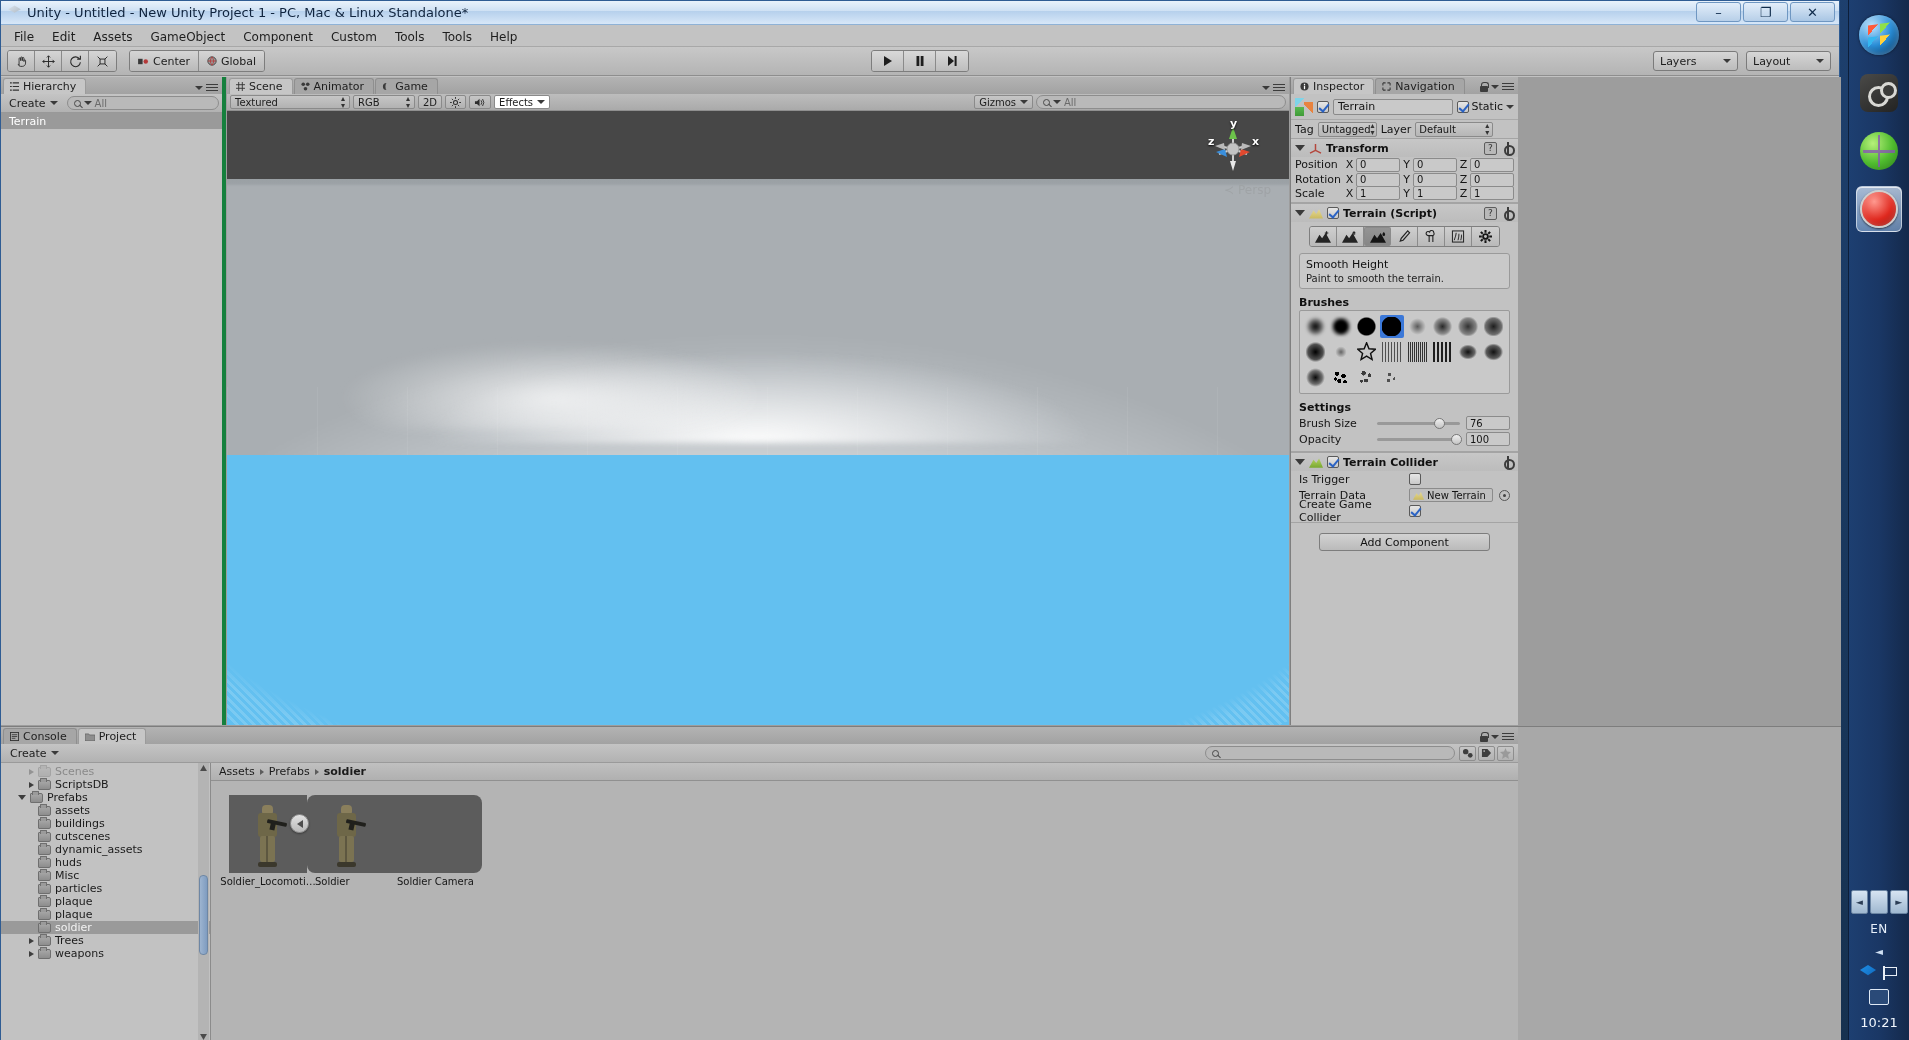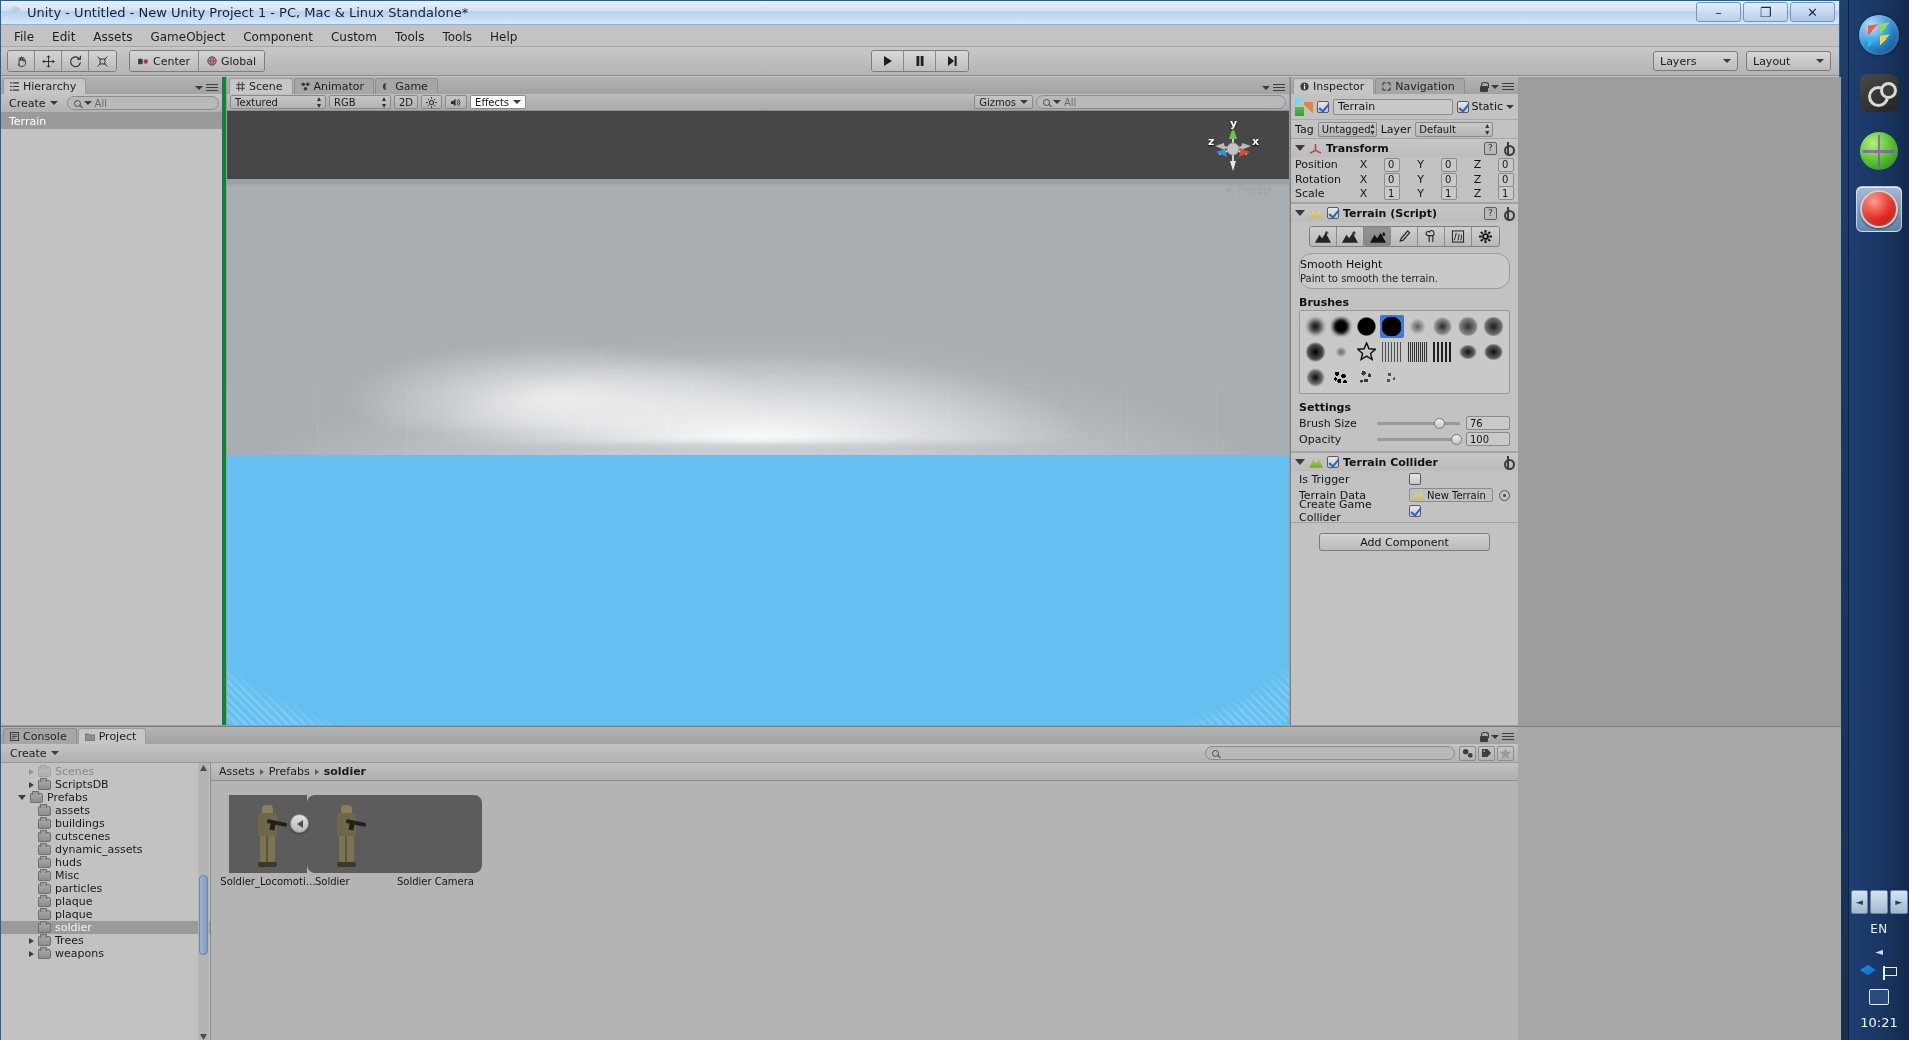--- a/index.html
+++ b/index.html
@@ -232,36 +232,36 @@
     border-top:6px solid #3a3a3a;flex:none;}
   .comp-title{font-size:11px;font-weight:bold;color:#101010;}
   .comp-right{margin-left:auto;display:flex;gap:4px;align-items:center;}
   .help-ico{width:13px;height:13px;border:1px solid #5d5d5d;border-radius:2px;background:#b9b9b9;
     font-size:9px;color:#333;display:flex;align-items:center;justify-content:center;}
   .gear-ico{width:13px;height:13px;position:relative;}
   .gear-ico::before{content:"";position:absolute;left:3px;top:3px;width:7px;height:7px;border-radius:50%;
     border:2px solid #3c3c3c;}
   .gear-ico::after{content:"";position:absolute;left:5.5px;top:0;width:2px;height:13px;background:#3c3c3c;
     box-shadow:0 0 0 0 #3c3c3c; transform:rotate(0deg);}
-  .vec-row{height:15px;display:flex;align-items:center;padding:0 4px;gap:16px;}
+  .vec-row{height:15px;display:flex;align-items:center;padding:0 4px;gap:2px;}
   .vec-label{width:48px;font-size:11px;color:#151515;}
   .axis{font-size:11px;color:#151515;width:9px;text-align:center;}
   .numfield{flex:1;height:14px;border:1px solid #8b8b8b;background:#c9c9c9;border-radius:2px;
     display:flex;align-items:center;padding:0 3px;font-size:10px;color:#141414;}
   .terrain-ico{width:14px;height:11px;flex:none;
     background:linear-gradient(180deg,#e9dd9a,#c9b85e);
     clip-path:polygon(0 100%,32% 28%,52% 58%,72% 16%,100% 100%);}
   .terrain-ico.green{background:linear-gradient(180deg,#bcd96a,#78a72e);}
   .tool-row{display:flex;justify-content:center;padding:4px 0 2px;}
   .tool-row .grp{display:flex;border:1px solid #7f7f7f;border-radius:3px;overflow:hidden;}
   .ttbtn{width:27px;height:19px;background:linear-gradient(180deg,#cfcfcf,#b9b9b9);
     border-right:1px solid #8b8b8b;display:flex;align-items:center;justify-content:center;}
   .ttbtn:last-child{border-right:none;}
   .ttbtn.sel{background:linear-gradient(180deg,#949494,#868686);}
-  .infobox{margin:4px 8px;border:1px solid #9a9a9a;border-radius:13px;background:#c9c9c9;padding:4px 0;}
+  .infobox{margin:4px 8px;border:1px solid #9a9a9a;border-radius:3px;background:#c9c9c9;padding:4px 6px;}
   .infobox .t{font-size:11px;color:#101010;margin-bottom:2px;}
   .infobox .d{font-size:10px;color:#222;}
   .sect-title{font-size:11px;font-weight:bold;color:#101010;padding:3px 8px 1px;}
   .brushbox{margin:0 8px 4px;border:1px solid #9a9a9a;background:#c9c9c9;border-radius:2px;
     padding:4px;display:grid;grid-template-columns:repeat(8,1fr);gap:2px;}
   .brush{aspect-ratio:1/1;display:flex;align-items:center;justify-content:center;border-radius:2px;}
   .brush.selected{background:#3b78d8;}
   .settings-row{height:16px;display:flex;align-items:center;padding:0 8px;gap:6px;}
   .settings-row .lab{width:72px;font-size:11px;color:#151515;}
   .slider{flex:1;height:14px;position:relative;display:flex;align-items:center;}
@@ -509,21 +509,21 @@
                 <path d="M5 1a4 4 0 1 0 0 8A3 5 0 0 1 5 1z" fill="#3a3a3a"></path>
               </svg>
             <span>Game</span>
           </div>
           <div class="tabmenu">
             <span class="caret"></span>
             <span class="hamb"></span>
           </div>
         </div>
         <div class="scene-toolbar">
-          <div class="sdrop" style="width:96px">
+          <div class="sdrop" style="width:120px">
             <span>Textured</span>
             <span class="updown">▴<br>▾</span>
           </div>
           <div class="sdrop" style="width:62px">
             <span>RGB</span>
             <span class="updown">▴<br>▾</span>
           </div>
           <div class="sbtn">
             <span>2D</span>
           </div>

